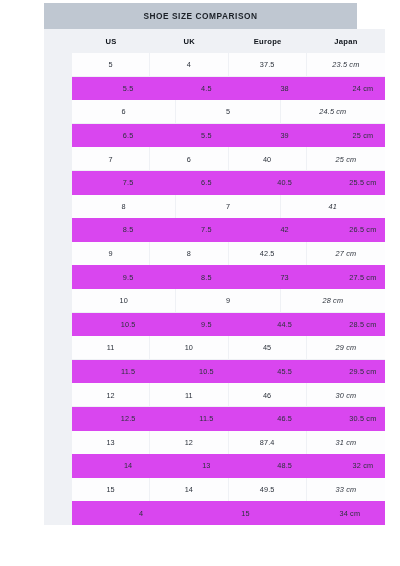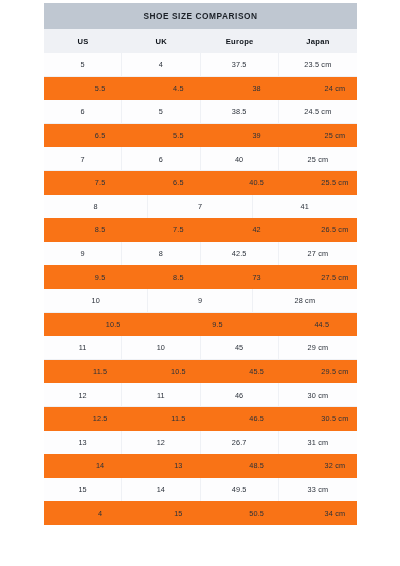--- a/index.html
+++ b/index.html
@@ -32,20 +32,21 @@
     font-size:8.3px;
     font-weight:bold;
     letter-spacing:0.55px;
     text-transform:uppercase;
   }
   
   .row {
     display:flex;
     width:100%;
     height:23.6px;
+    margin-left:28px;
   }
   .cell {
     flex:1 1 25%;
     display:flex;
     align-items:center;
     justify-content:center;
     font-size:7.3px;
     color:#2b313a;
     letter-spacing:0.15px;
     height:100%;
@@ -62,22 +63,22 @@
     letter-spacing:0.3px;
   }
   
   .body-row { position:relative; }
   .body-row.odd  { background:#eff1f5; }
   .body-row.even { background:#eff1f5; }
   .body-row.odd .cell {
     background:#fdfdfe;
     border-right:1.4px solid #eff1f5;
   }
-  .body-row.odd .cell:last-child { border-right:none; }
-  .body-row.even .cell { background:#f97316;padding-left:34px; }
+  .body-row.odd .cell:last-child { border-right:none;font-style:italic; }
+  .body-row.even .cell { background:#d946ef;padding-left:34px; }
   
   .body-row.odd::after {
     content:"";
     position:absolute;
     left:0; right:0; bottom:0;
     height:0.6px;
     background:#eff1f5;
   }
 </style>
 </head>
@@ -104,21 +105,20 @@
         </div>
         <div class="row body-row even">
           <div class="cell">5.5</div>
           <div class="cell">4.5</div>
           <div class="cell">38</div>
           <div class="cell">24 cm</div>
         </div>
         <div class="row body-row odd">
           <div class="cell">6</div>
           <div class="cell">5</div>
-          <div class="cell">38.5</div>
           <div class="cell">24.5 cm</div>
         </div>
         <div class="row body-row even">
           <div class="cell">6.5</div>
           <div class="cell">5.5</div>
           <div class="cell">39</div>
           <div class="cell">25 cm</div>
         </div>
         <div class="row body-row odd">
           <div class="cell">7</div>
@@ -157,20 +157,21 @@
         </div>
         <div class="row body-row odd">
           <div class="cell">10</div>
           <div class="cell">9</div>
           <div class="cell">28 cm</div>
         </div>
         <div class="row body-row even">
           <div class="cell">10.5</div>
           <div class="cell">9.5</div>
           <div class="cell">44.5</div>
+          <div class="cell">28.5 cm</div>
         </div>
         <div class="row body-row odd">
           <div class="cell">11</div>
           <div class="cell">10</div>
           <div class="cell">45</div>
           <div class="cell">29 cm</div>
         </div>
         <div class="row body-row even">
           <div class="cell">11.5</div>
           <div class="cell">10.5</div>
@@ -185,36 +186,35 @@
         </div>
         <div class="row body-row even">
           <div class="cell">12.5</div>
           <div class="cell">11.5</div>
           <div class="cell">46.5</div>
           <div class="cell">30.5 cm</div>
         </div>
         <div class="row body-row odd">
           <div class="cell">13</div>
           <div class="cell">12</div>
-          <div class="cell">26.7</div>
+          <div class="cell">87.4</div>
           <div class="cell">31 cm</div>
         </div>
         <div class="row body-row even">
           <div class="cell">14</div>
           <div class="cell">13</div>
           <div class="cell">48.5</div>
           <div class="cell">32 cm</div>
         </div>
         <div class="row body-row odd">
           <div class="cell">15</div>
           <div class="cell">14</div>
           <div class="cell">49.5</div>
           <div class="cell">33 cm</div>
         </div>
         <div class="row body-row even">
           <div class="cell">4</div>
           <div class="cell">15</div>
-          <div class="cell">50.5</div>
           <div class="cell">34 cm</div>
         </div>
       </div>
   </div>
 </div>
 
 </body></html>

